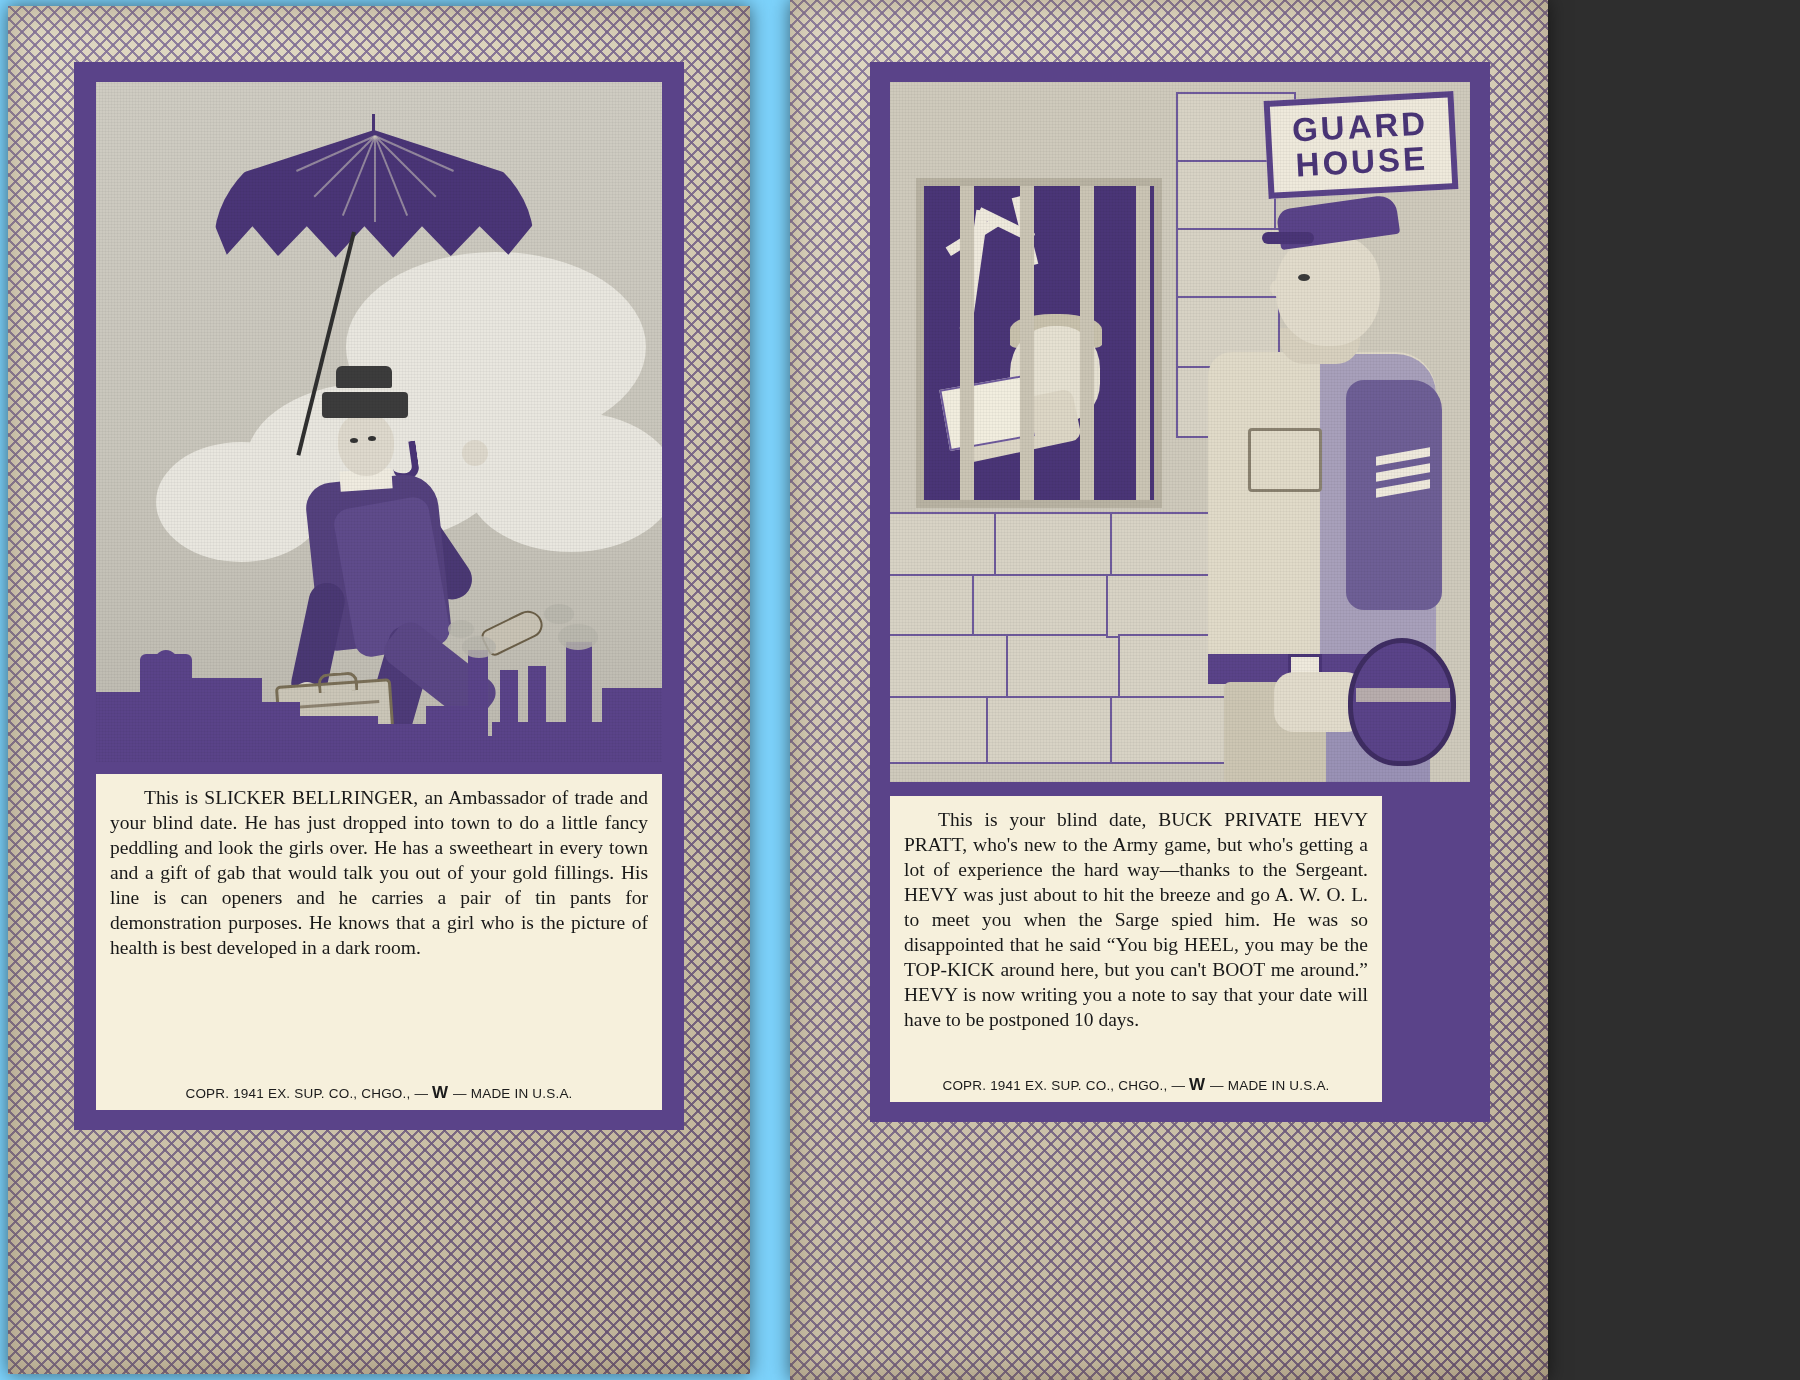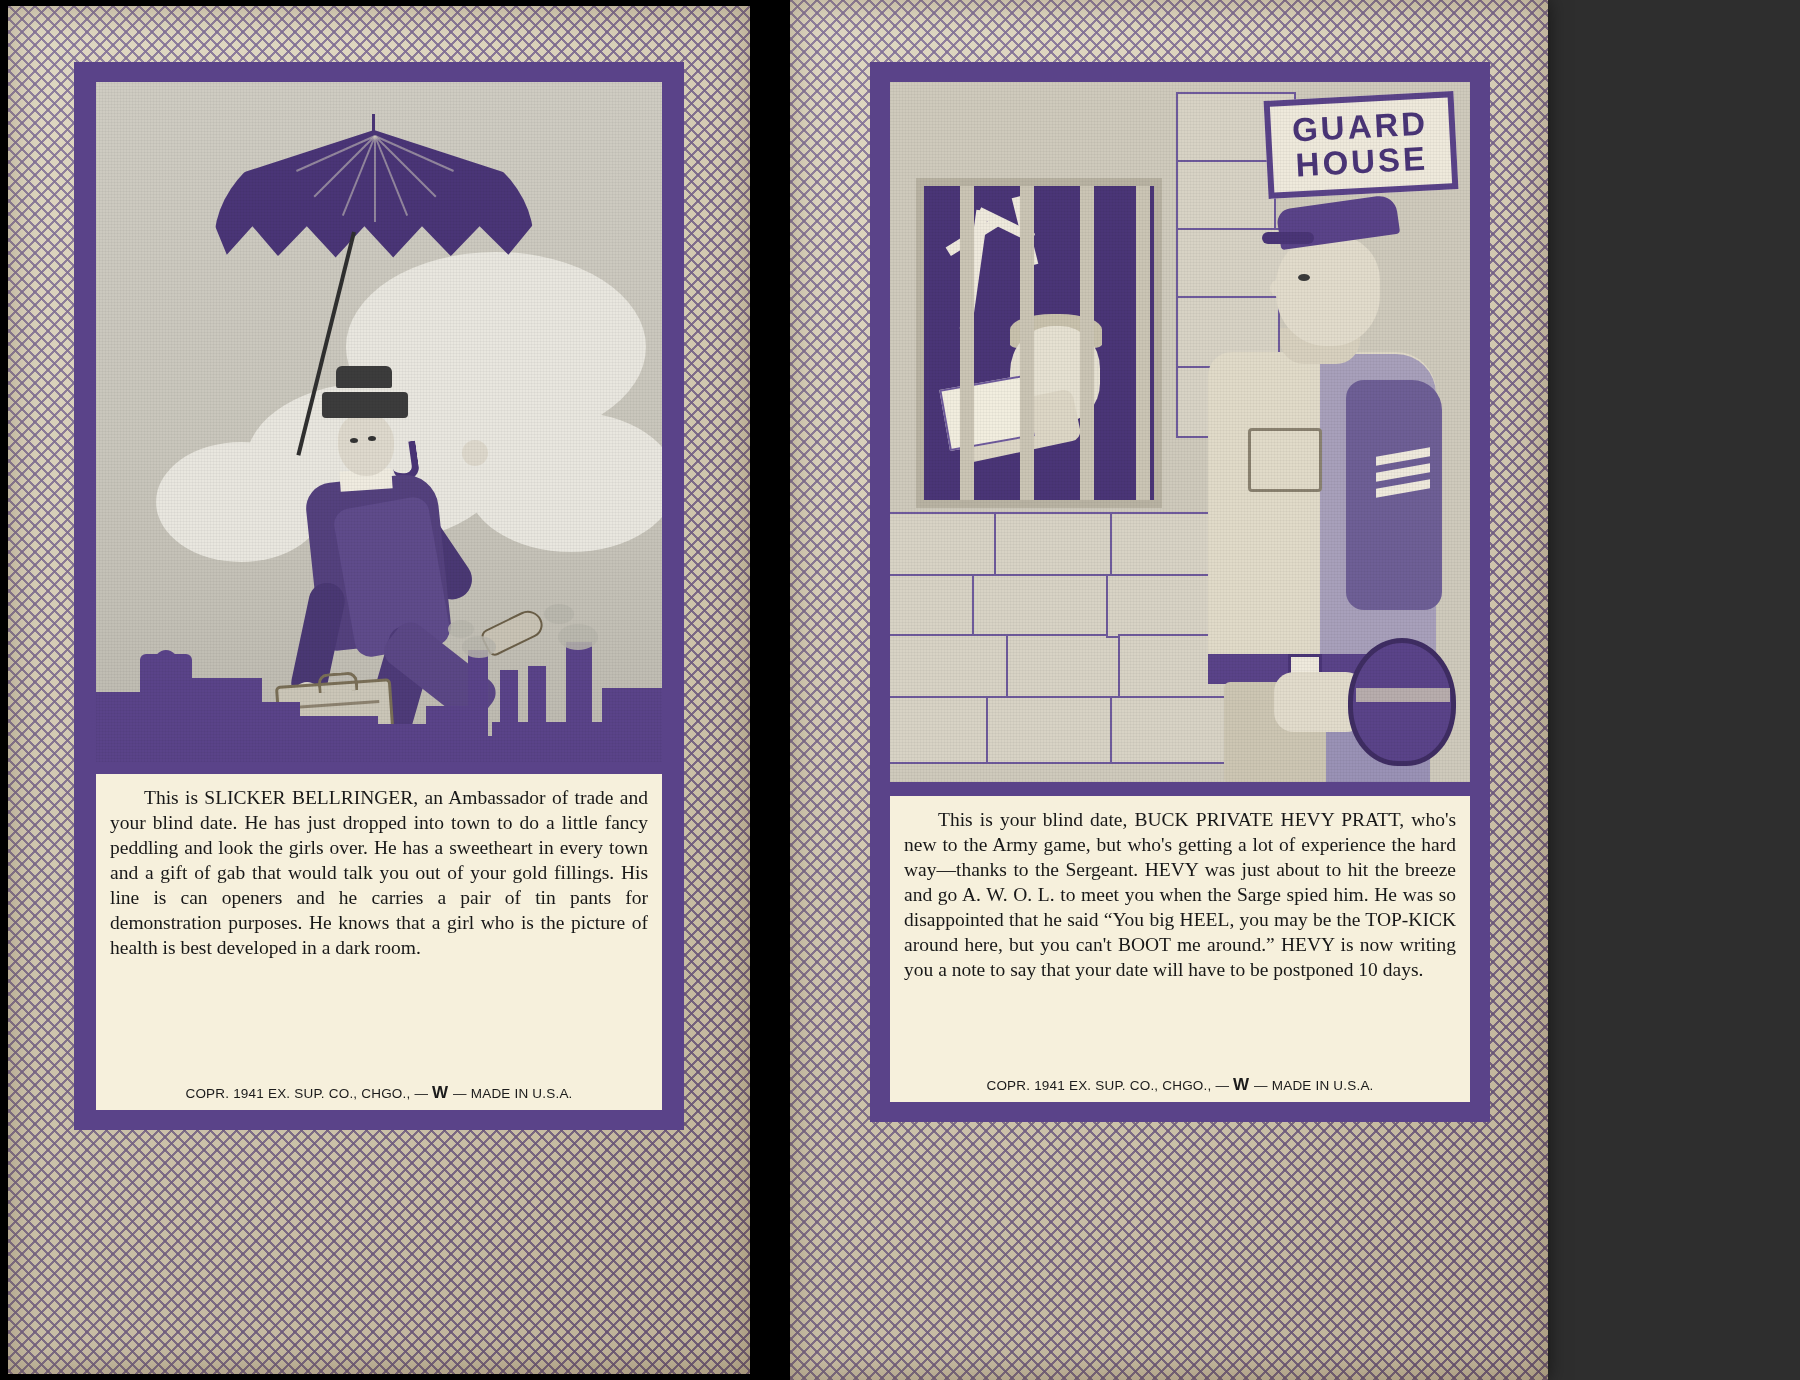--- a/index.html
+++ b/index.html
@@ -6,21 +6,21 @@
   html, body {
     margin: 0; padding: 0;
     width: 1800px; height: 1380px;
     background: #3a3a3a;
     font-family: "Liberation Serif", serif;
     overflow: hidden;
   }
   .stage {
     position: relative;
     width: 1800px; height: 1380px;
-    background: #000000;
+    background: #7dd3fc;
     display: flex;
     gap: 36px;
     padding: 0;
   }
 
   
   .card {
     position: relative;
     background: #e3dcc8;
     box-shadow: 0 0 18px rgba(0,0,0,.55);
@@ -74,21 +74,21 @@
   .caption {
     position: absolute;
     background: #f6f0dc;
     color: #181818;
     font-size: 19.5px;
     line-height: 1.28;
     text-align: justify;
     padding: 12px 14px 4px 14px;
   }
   .card-left .caption  { left: 22px; top: 712px; width: 566px; height: 336px; }
-  .card-right .caption { left: 20px; top: 734px; width: 580px; height: 306px; }
+  .card-right .caption { left: 20px; top: 734px; width: 492px; height: 306px; }
   .caption p { margin: 0 0 6px 0; text-indent: 34px; }
   .copr {
     position: absolute;
     left: 0; right: 0; bottom: 6px;
     text-align: center;
     font-family: "Liberation Sans", sans-serif;
     font-size: 13.5px;
     letter-spacing: .2px;
     color: #1b1b1b;
     white-space: nowrap;

